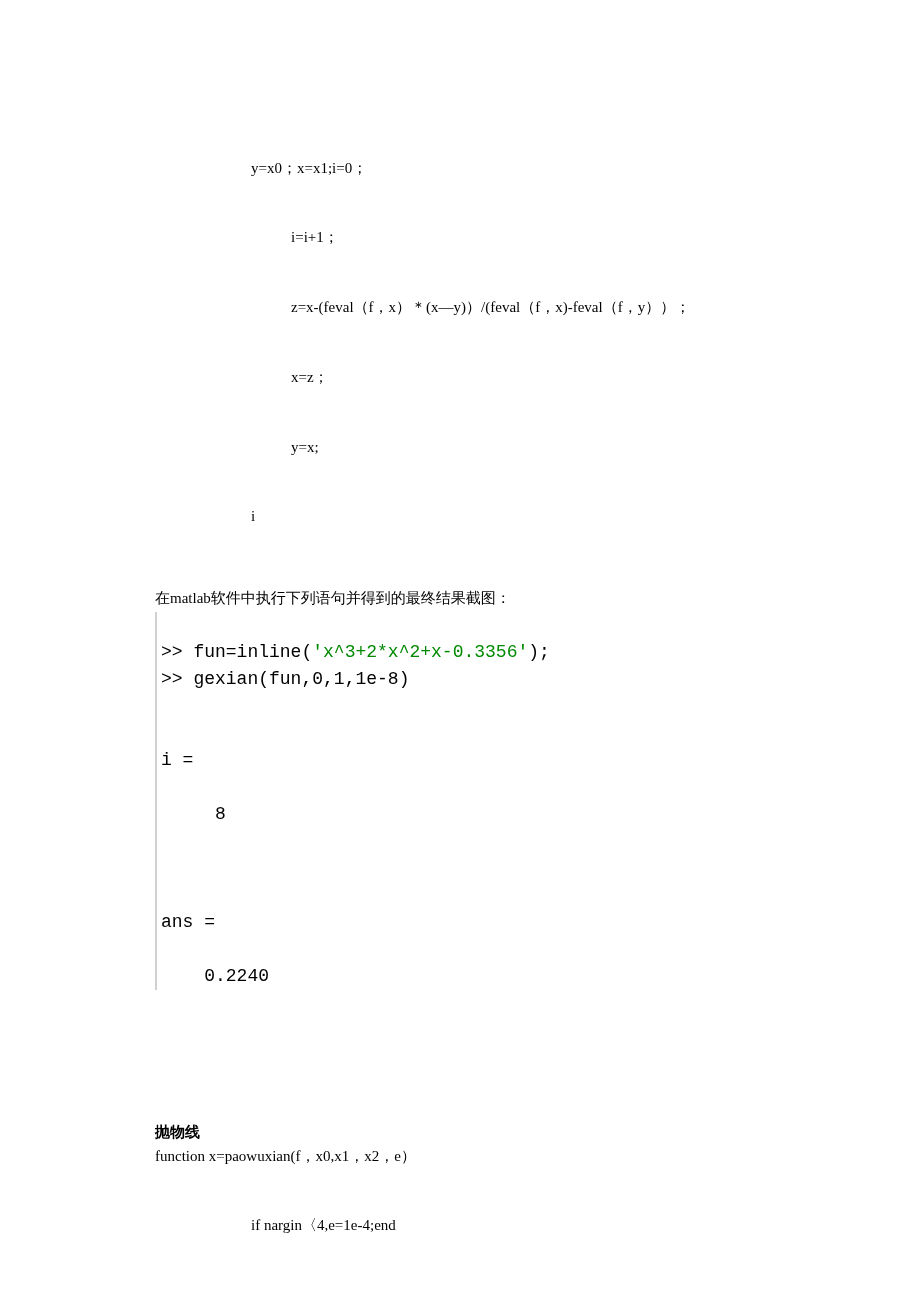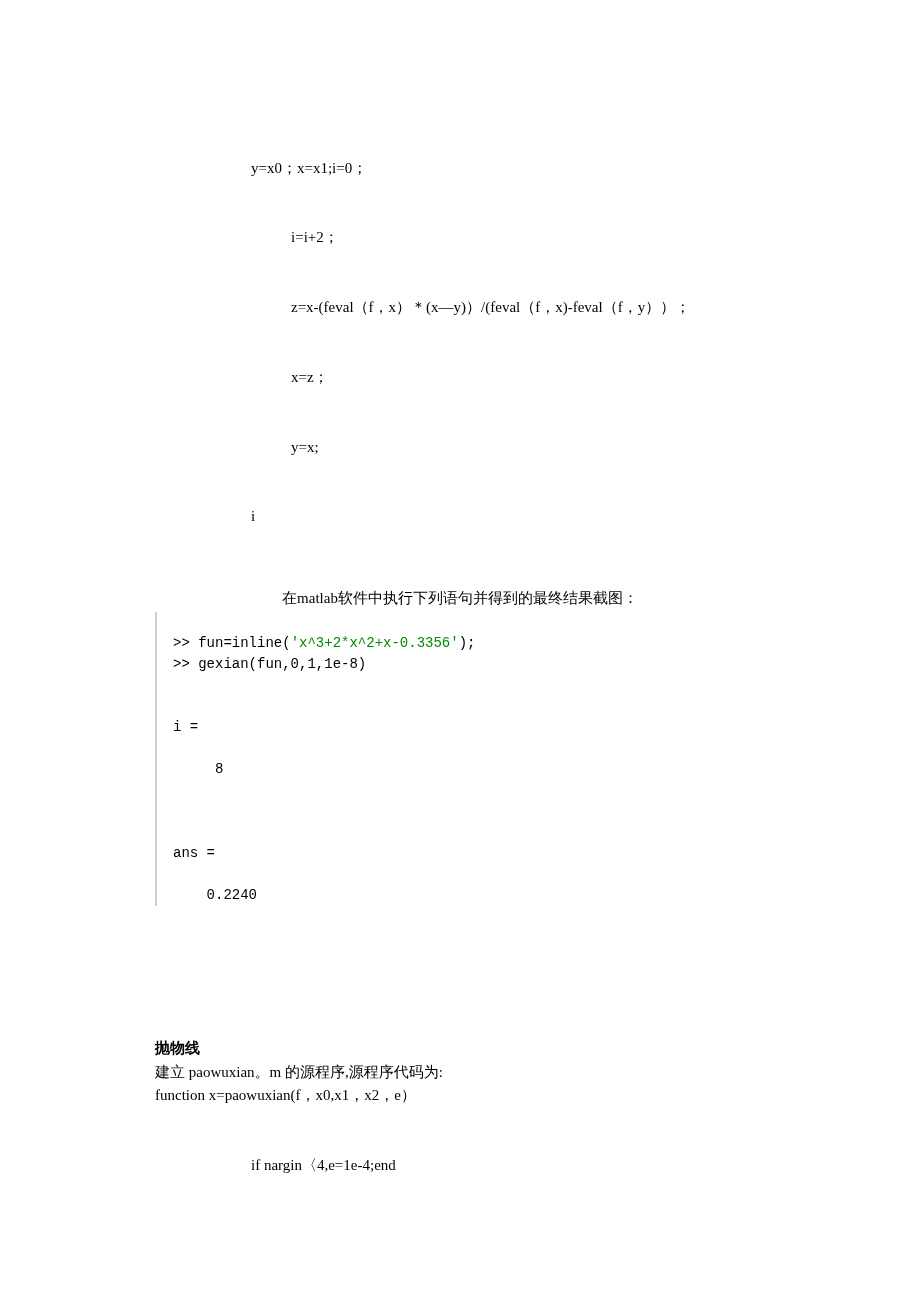--- a/index.html
+++ b/index.html
@@ -21,47 +21,46 @@
     margin-left: 60px;
   }
   .code-block .line {
     display: block;
     margin-left: 36px;
   }
   .indent1 { padding-left: 40px; }
   .cn-text {
     font-family: "SimSun", serif;
     margin-top: 12px;
-    text-align: center;
   }
   .console {
     font-family: "Consolas", "Courier New", monospace;
-    font-size: 14px;
+    font-size: 18px;
     line-height: 1.5;
     color: #000000;
     border-left: 2px solid #d0d0d0;
-    padding-left: 16px;
+    padding-left: 4px;
     margin-top: 2px;
     white-space: pre;
   }
   .console .green { color: #018a01; }
   .spacer-lg { height: 95px; }
   .bold { font-weight: bold; font-family: "SimSun", "SimHei", serif; margin-top: 36px; }
   .section2 {
     margin-top: 0;
   }
 </style>
 </head>
 <body>
 
 <div class="page">
 
   <div class="code-block">
     <span class="line">y=x0；x=x1;i=0；</span>
-    <span class="line indent1">i=i+2；</span>
+    <span class="line indent1">i=i+1；</span>
     <span class="line indent1">z=x-(feval（f，x）＊(x—y)）/(feval（f，x)-feval（f，y））；</span>
     <span class="line indent1">x=z；</span>
     <span class="line indent1">y=x;</span>
     <span class="line">i</span>
   </div>
 
   <div class="cn-text">在matlab软件中执行下列语句并得到的最终结果截图：</div>
 
   <div class="console">
 <span><span>&gt;&gt; fun=inline(</span><span class="green">'x^3+2*x^2+x-0.3356'</span><span>);</span></span>
@@ -75,21 +74,20 @@
 <span></span>
 <span></span>
 <span>ans =</span>
 <span></span>
 <span>    0.2240</span></div>
 
   <div class="spacer-lg"></div>
 
   <div class="section2">
     <div class="bold">抛物线</div>
-    <div>建立 paowuxian。m 的源程序,源程序代码为:</div>
     <div>function x=paowuxian(f，x0,x1，x2，e）</div>
     <div class="code-block">
       <span class="line">if nargin〈4,e=1e-4;end</span>
       
       
       
       
       
       
       

